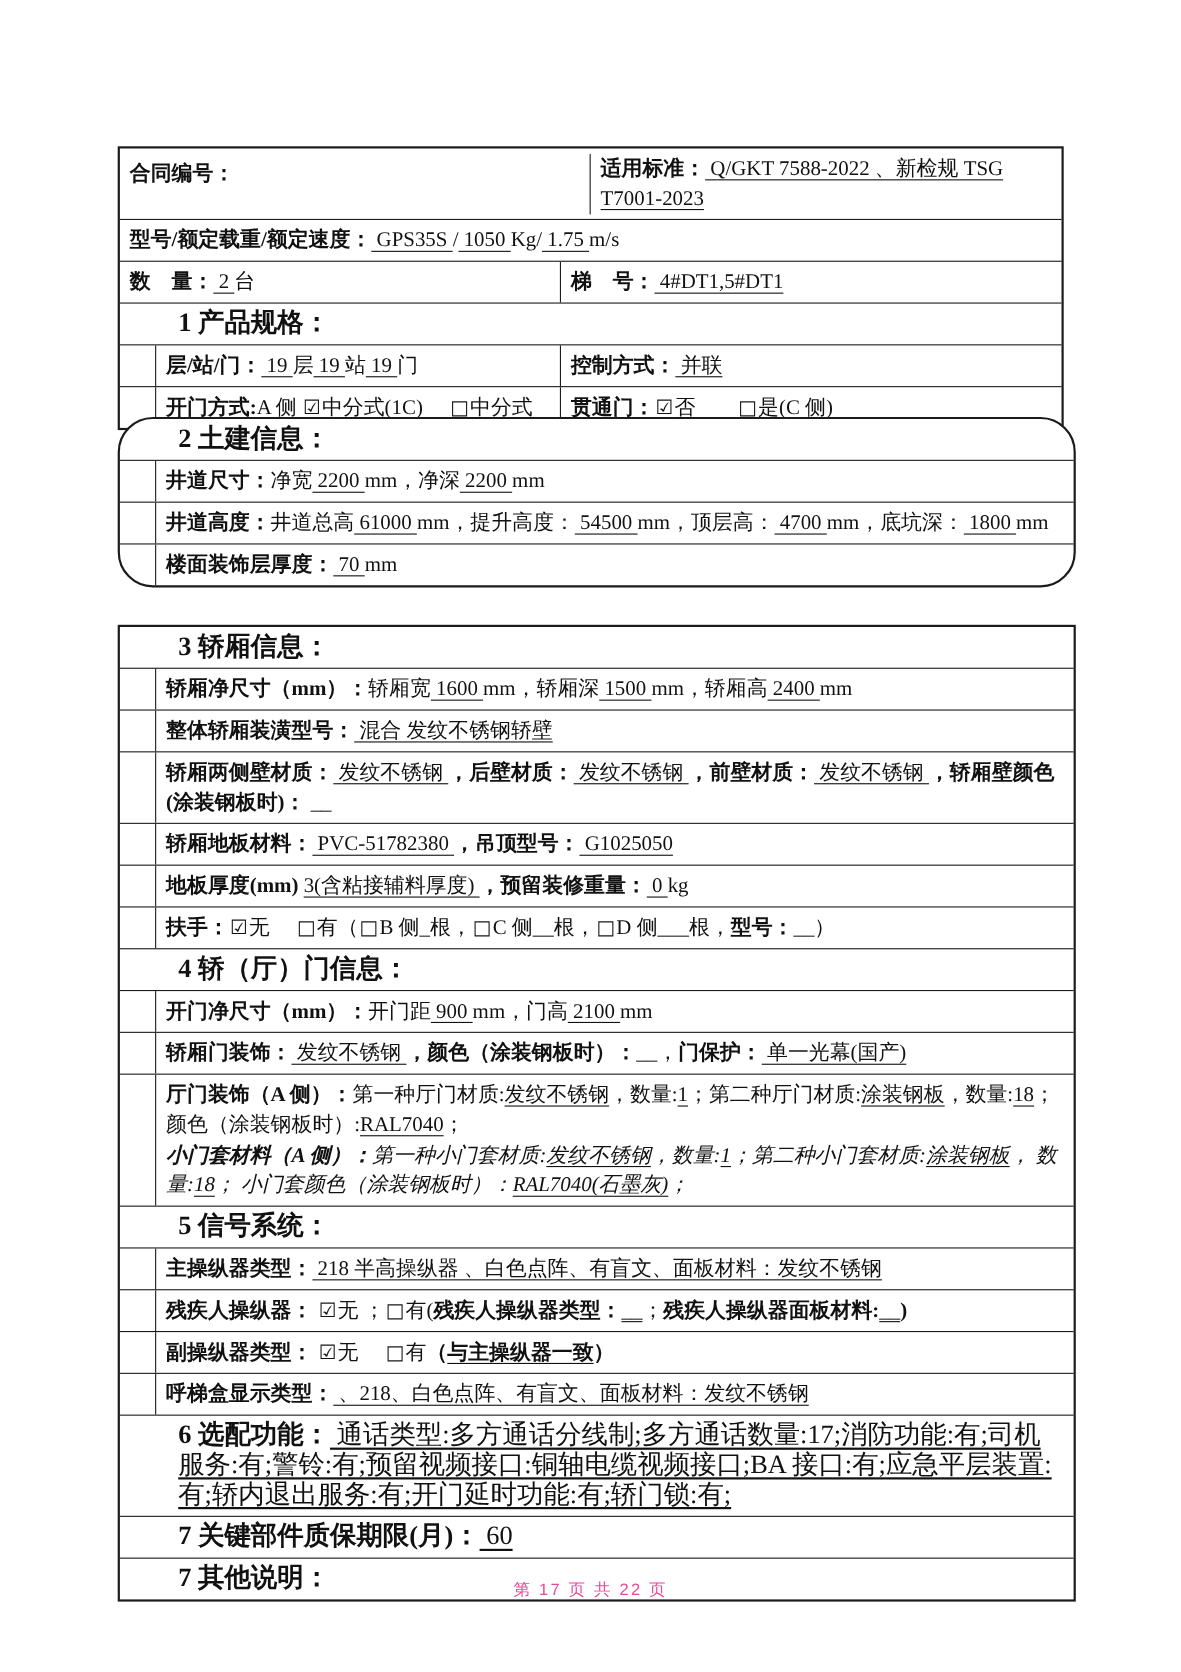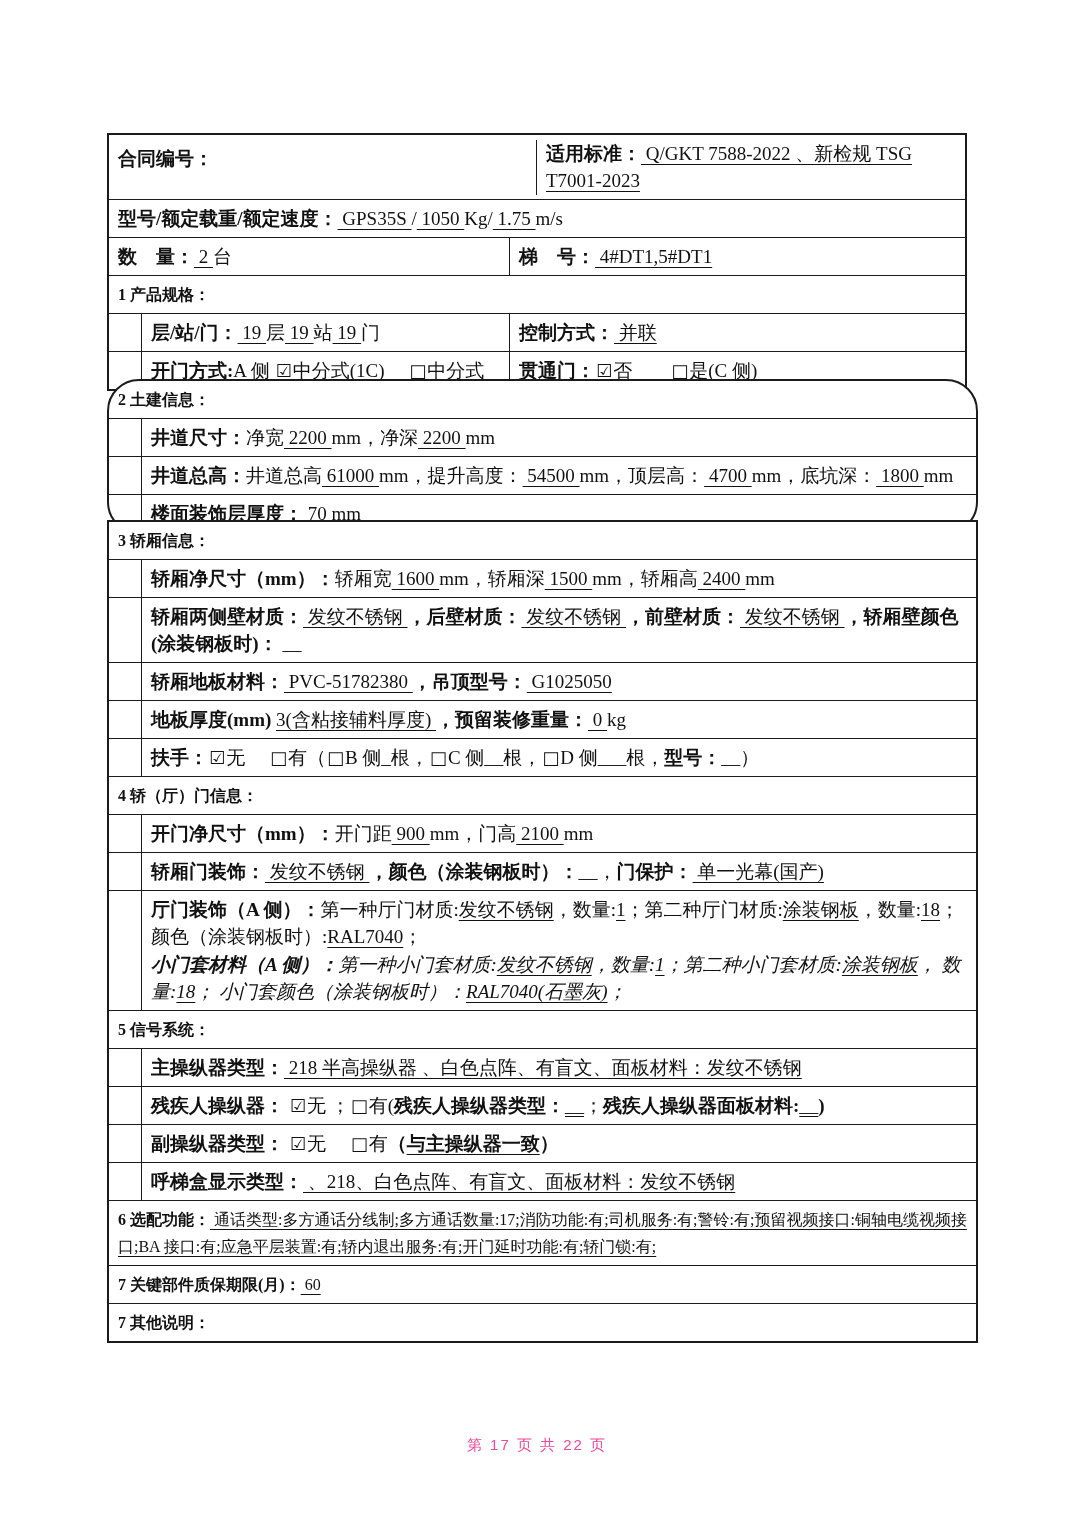--- a/index.html
+++ b/index.html
@@ -15,21 +15,21 @@
   .tbl { position: absolute; border: 2px solid #1b1b1b; background: #fff; }
   .row { display: flex; align-items: center; border-top: 1.5px solid #1b1b1b; }
   .row:first-child { border-top: none; }
   .cell { flex: 1; padding: 5px 9px; font-size: 19px; line-height: 27px; }
   .ind  { flex: 0 0 33px; align-self: stretch; border-right: 1.5px solid #1b1b1b; }
   .split-l { border-right: 1.5px solid #1b1b1b; }
   .w428 { flex: 0 0 428px; }
   .w401 { flex: 0 0 401px; }
   .w368 { flex: 0 0 368px; }
   .minh53 { min-height: 55px; }
-  .title-cell { font-size: 16px; }
+  .title-cell { font-size: 24px; margin-left: 44px; }
   .para + .para { margin-top: 1px; font-style: italic; }
   .b { font-weight: 700; }
   .u { text-decoration: underline; text-underline-offset: 4px; }
   .cbx { font-family: "DejaVu Sans", sans-serif; font-size: 18px; padding: 0 1px; }
   .footer {
     position: absolute; left: 0; top: 1436px; width: 100%;
     text-align: center; font-family: "Liberation Sans", sans-serif;
     font-size: 15px; letter-spacing: 2px; color: #ec4899;
   }
 </style>
@@ -68,35 +68,39 @@
   <div class="tbl" style="left:107px; top:379px; width:871px;border-radius:32px;">
     <div class="row">
       <div class="cell title-cell"><span class="b">2 土建信息：</span></div>
     </div>
     <div class="row">
       <div class="ind"></div>
       <div class="cell"><span class="b">井道尺寸：</span><span>净宽</span><span class="u"> 2200 </span><span>mm，净深</span><span class="u"> 2200 </span><span>mm</span></div>
     </div>
     <div class="row">
       <div class="ind"></div>
-      <div class="cell"><span class="b">井道总高：</span><span>井道总高</span><span class="u"> 61000 </span><span>mm，提升高度：</span><span class="u"> 54500 </span><span>mm，顶层高：</span><span class="u">  4700 </span><span>mm，底坑深：</span><span class="u"> 1800 </span><span>mm</span></div>
+      <div class="cell"><span class="b">井道高度：</span><span>井道总高</span><span class="u"> 61000 </span><span>mm，提升高度：</span><span class="u"> 54500 </span><span>mm，顶层高：</span><span class="u">  4700 </span><span>mm，底坑深：</span><span class="u"> 1800 </span><span>mm</span></div>
     </div>
     <div class="row">
       <div class="ind"></div>
       <div class="cell"><span class="b">楼面装饰层厚度：</span><span class="u"> 70 </span><span>mm</span></div>
     </div>
   </div>
 
-  <div class="tbl" style="left:107px; top:520px; width:871px;">
+  <div class="tbl" style="left:107px; top:568px; width:871px;">
     <div class="row">
       <div class="cell title-cell"><span class="b">3 轿厢信息：</span></div>
     </div>
     <div class="row">
       <div class="ind"></div>
       <div class="cell"><span class="b">轿厢净尺寸（mm）：</span><span>轿厢宽</span><span class="u"> 1600 </span><span>mm，轿厢深</span><span class="u"> 1500 </span><span>mm，轿厢高</span><span class="u"> 2400 </span><span>mm</span></div>
+    </div>
+    <div class="row">
+      <div class="ind"></div>
+      <div class="cell"><span class="b">整体轿厢装潢型号：</span><span class="u"> 混合 发纹不锈钢轿壁 </span></div>
     </div>
     <div class="row">
       <div class="ind"></div>
       <div class="cell"><span class="b">轿厢两侧壁材质：</span><span class="u"> 发纹不锈钢 </span><span class="b">，</span><span class="b">后壁材质：</span><span class="u"> 发纹不锈钢 </span><span class="b">，</span><span class="b">前壁材质：</span><span class="u"> 发纹不锈钢 </span><span class="b">，</span><span class="b">轿厢壁颜色(涂装钢板时)：</span><span> __</span></div>
     </div>
     <div class="row">
       <div class="ind"></div>
       <div class="cell"><span class="b">轿厢地板材料：</span><span class="u"> PVC-51782380 </span><span class="b">，</span><span class="b">吊顶型号：</span><span class="u"> G1025050 </span></div>
     </div>
     <div class="row">

